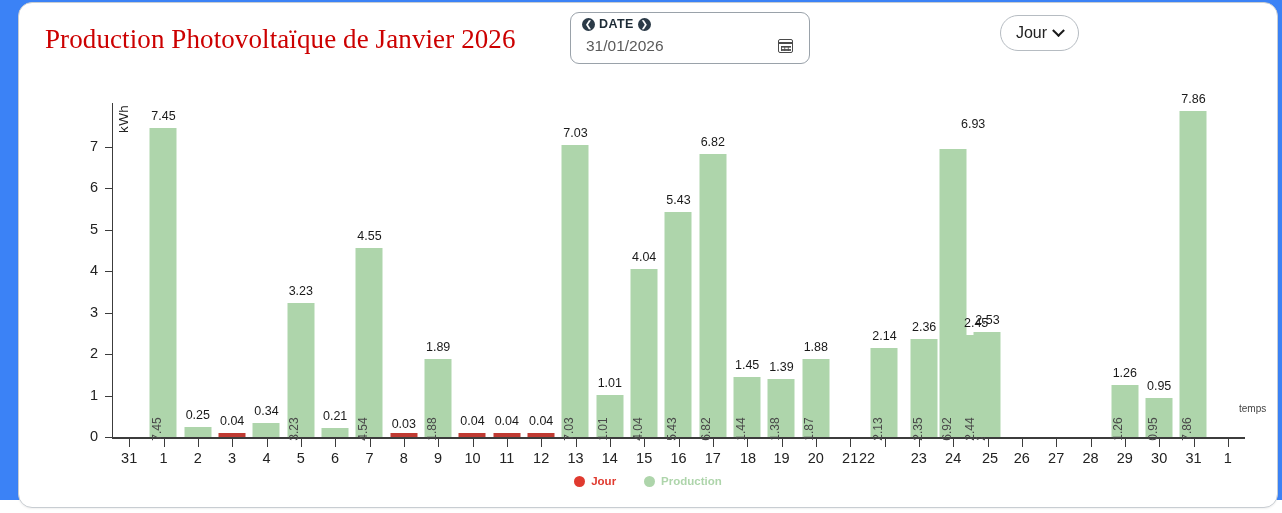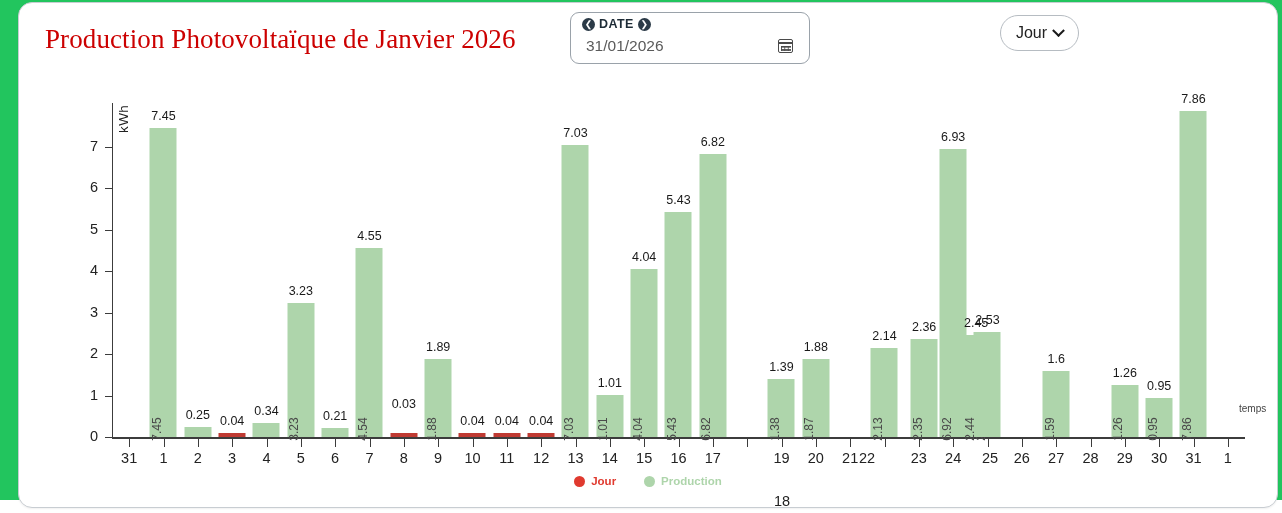--- a/index.html
+++ b/index.html
@@ -8,21 +8,21 @@
     width: 1282px; height: 513px;
     background: #ffffff;
     font-family: "Liberation Sans", sans-serif;
     overflow: hidden;
   }
 
   #page {
     position: relative;
     width: 1282px;
     height: 500px;
-    background: #22c55e;
+    background: #3b82f6;
   }
 
   
   .card {
     position: absolute;
     left: 18px;
     top: 2px;
     width: 1260px;
     height: 506px;
     border: 1px solid #c8cdd2;
@@ -368,21 +368,21 @@
                 <div class="bar-top-label" style="bottom: 13.713px;">0.21</div>
               </div>
               <div class="bar-slot" style="left: 240.333px; width: 34.3333px;">
                 <div class="bar production" style="height: 188.783px;">
                   <span class="bar-inner-label">4.54</span>
                 </div>
                 <div class="bar-top-label" style="bottom: 193.783px;">4.55</div>
               </div>
               <div class="bar-slot" style="left: 274.667px; width: 34.3333px;">
                 <div class="bar base" style="height: 4px;"></div>
-                <div class="bar-top-label" style="bottom: 26px;">0.03</div>
+                <div class="bar-top-label" style="bottom: 6px;">0.03</div>
               </div>
               <div class="bar-slot" style="left: 309px; width: 34.3333px;">
                 <div class="bar production" style="height: 78.4174px;">
                   <span class="bar-inner-label">1.88</span>
                 </div>
                 <div class="bar-top-label" style="bottom: 83.4174px;">1.89</div>
               </div>
               <div class="bar-slot" style="left: 343.333px; width: 34.3333px;">
                 <div class="bar base" style="height: 4px;"></div>
                 <div class="bar-top-label" style="bottom: 9px;">0.04</div>
@@ -418,20 +418,26 @@
                   <span class="bar-inner-label">5.43</span>
                 </div>
                 <div class="bar-top-label" style="bottom: 230.294px;">5.43</div>
               </div>
               <div class="bar-slot" style="left: 583.667px; width: 34.3333px;">
                 <div class="bar production" style="height: 282.966px;">
                   <span class="bar-inner-label">6.82</span>
                 </div>
                 <div class="bar-top-label" style="bottom: 287.966px;">6.82</div>
               </div>
+              <div class="bar-slot" style="left: 618px; width: 34.3333px;">
+                <div class="bar production" style="height: 60.1615px;">
+                  <span class="bar-inner-label">1.44</span>
+                </div>
+                <div class="bar-top-label" style="bottom: 65.1615px;">1.45</div>
+              </div>
               <div class="bar-slot" style="left: 652.333px; width: 34.3333px;">
                 <div class="bar production" style="height: 57.672px;">
                   <span class="bar-inner-label">1.38</span>
                 </div>
                 <div class="bar-top-label" style="bottom: 62.672px;">1.39</div>
               </div>
               <div class="bar-slot" style="left: 686.667px; width: 34.3333px;">
                 <div class="bar production" style="height: 78.0025px;">
                   <span class="bar-inner-label">1.87</span>
                 </div>
@@ -446,39 +452,33 @@
               <div class="bar-slot" style="left: 795px; width: 34.3333px; text-align: center;">
                 <div class="bar production" style="height: 97.918px;">
                   <span class="bar-inner-label">2.35</span>
                 </div>
                 <div class="bar-top-label" style="bottom: 102.918px;">2.36</div>
               </div>
               <div class="bar-slot" style="left: 824px; width: 34.3333px;">
                 <div class="bar production" style="height: 287.53px;">
                   <span class="bar-inner-label">6.92</span>
                 </div>
-                <div class="bar-top-label" style="bottom: 293px;">6.93</div>
+                <div class="bar-top-label" style="bottom: 306px; margin-left: 20px;">6.93</div>
               </div>
               <div class="bar-slot" style="left: 858.333px; width: 34.3333px;">
                 <div class="bar production" style="height: 104.971px;">
                   <span class="bar-inner-label">2.53</span>
                 </div>
                 <div class="bar-top-label" style="bottom: 109.971px;">2.53</div>
               </div>
               <div class="bar-slot" style="left: 847px; width: 34.3333px;">
                 <div class="bar production" style="height: 101.652px;">
                   <span class="bar-inner-label">2.44</span>
                 </div>
                 <div class="bar-top-label" style="bottom: 106.652px;">2.45</div>
-              </div>
-              <div class="bar-slot" style="left: 927px; width: 34.3333px;">
-                <div class="bar production" style="height: 66.3851px;">
-                  <span class="bar-inner-label">1.59</span>
-                </div>
-                <div class="bar-top-label" style="bottom: 71.3851px;">1.6</div>
               </div>
               <div class="bar-slot" style="left: 995.667px; width: 34.3333px;">
                 <div class="bar production" style="height: 52.2783px;">
                   <span class="bar-inner-label">1.26</span>
                 </div>
                 <div class="bar-top-label" style="bottom: 57.2783px;">1.26</div>
               </div>
               <div class="bar-slot" style="left: 1030px; width: 34.3333px;">
                 <div class="bar production" style="height: 39.4161px;">
                   <span class="bar-inner-label">0.95</span>
@@ -523,21 +523,21 @@
               <div class="xtick-label" style="left: 481.5px;">13</div>
               <div class="xtick" style="left: 515.833px;"></div>
               <div class="xtick-label" style="left: 515.833px;">14</div>
               <div class="xtick" style="left: 550.167px;"></div>
               <div class="xtick-label" style="left: 550.167px;">15</div>
               <div class="xtick" style="left: 584.5px;"></div>
               <div class="xtick-label" style="left: 584.5px;">16</div>
               <div class="xtick" style="left: 618.833px;"></div>
               <div class="xtick-label" style="left: 618.833px;">17</div>
               <div class="xtick" style="left: 653.167px;"></div>
-              <div class="xtick-label" style="left: 688px; margin-top: 43px;">18</div>
+              <div class="xtick-label" style="left: 654px;">18</div>
               <div class="xtick" style="left: 687.5px;"></div>
               <div class="xtick-label" style="left: 687.5px;">19</div>
               <div class="xtick" style="left: 721.833px;"></div>
               <div class="xtick-label" style="left: 721.833px;">20</div>
               <div class="xtick" style="left: 756.167px;"></div>
               <div class="xtick-label" style="left: 756.167px;">21</div>
               <div class="xtick" style="left: 790.5px;"></div>
               <div class="xtick-label" style="left: 773px;">22</div>
               <div class="xtick" style="left: 824.833px;"></div>
               <div class="xtick-label" style="left: 824.833px;">23</div>

